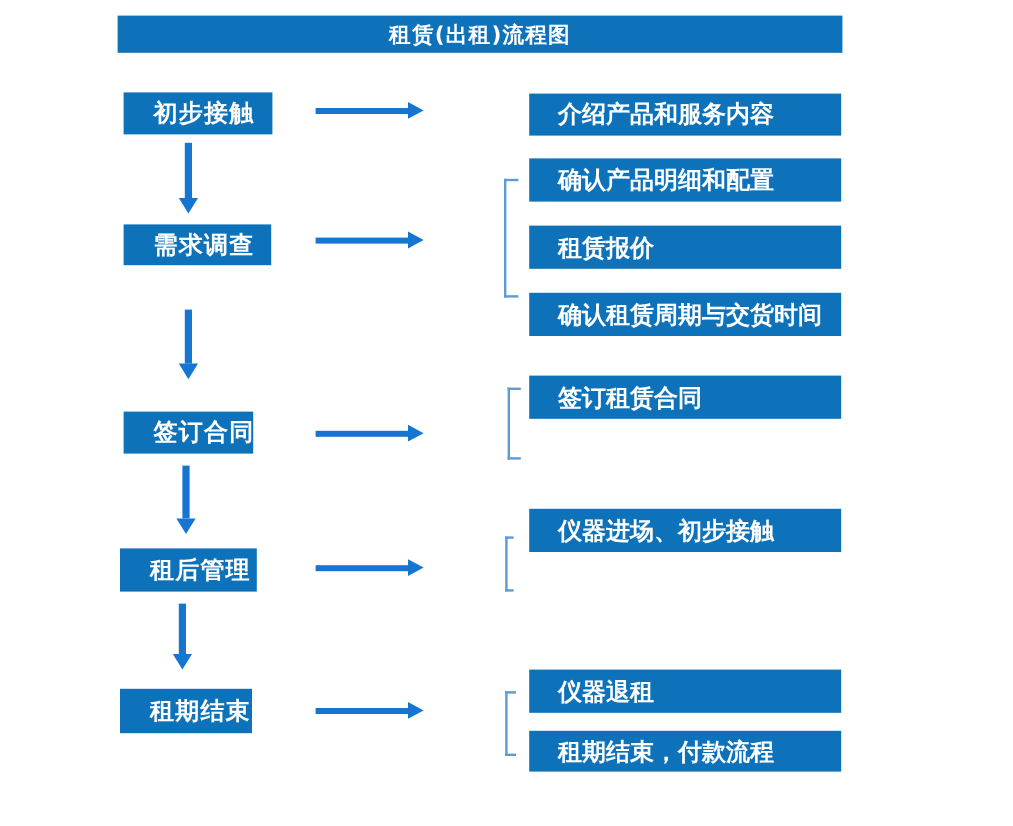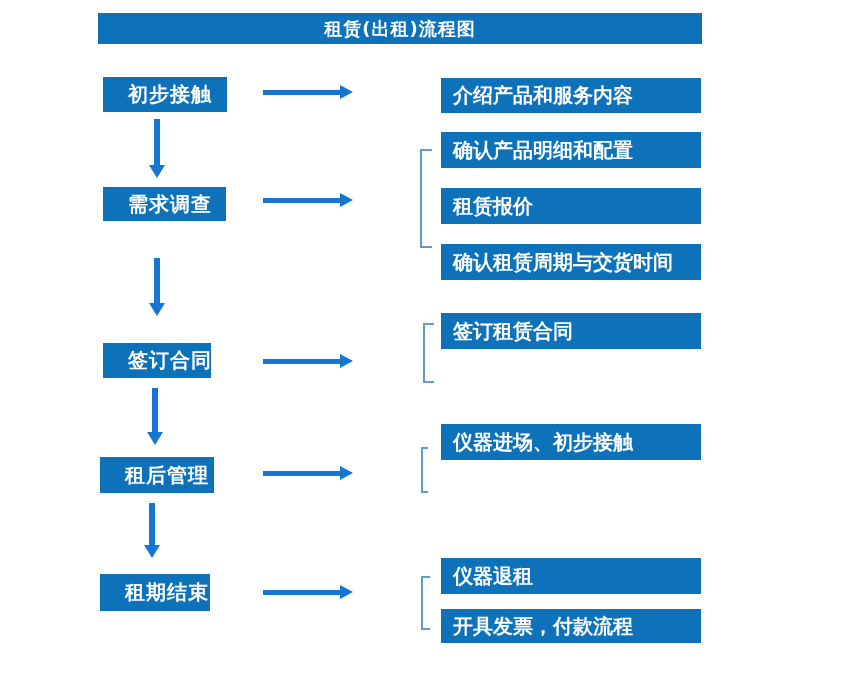--- a/index.html
+++ b/index.html
@@ -28,21 +28,21 @@
   }
   .box{
     position:absolute;
     background:var(--box-blue);
     color:var(--text-white);
     font-weight:bold;
     display:flex;align-items:center;
     white-space:nowrap;
   }
   .stage{font-size:20px;padding-left:25px;letter-spacing:1px;}
-  .detail{left:441px;width:260px;font-size:20px;padding-left:12px;}
+  .detail{left:441px;width:260px;font-size:20px;padding-left:24px;}
   
   .h-arrow{
     position:absolute;width:90px;height:14px;
     display:flex;align-items:center;
   }
   .h-arrow .shaft{flex:1;height:5px;background:var(--arrow-blue);}
   .h-arrow .head{
     width:0;height:0;
     border-left:13px solid var(--arrow-blue);
     border-top:7px solid transparent;
@@ -131,15 +131,15 @@
     <i class="head"></i>
   </div>
 
   <div class="box stage" style="left:100px;top:574px;width:110px;height:37px">租期结束</div>
   <div class="h-arrow" style="left:263px;top:585px">
     <i class="shaft"></i>
     <i class="head"></i>
   </div>
   <div class="bracket" style="left:421px;top:576px;width:9px;height:54px"></div>
   <div class="box detail" style="top:558px;height:36px">仪器退租</div>
-  <div class="box detail" style="top:609px;height:34px">开具发票，付款流程</div>
+  <div class="box detail" style="top:609px;height:34px">租期结束，付款流程</div>
 
 </div>
 
 </body></html>

